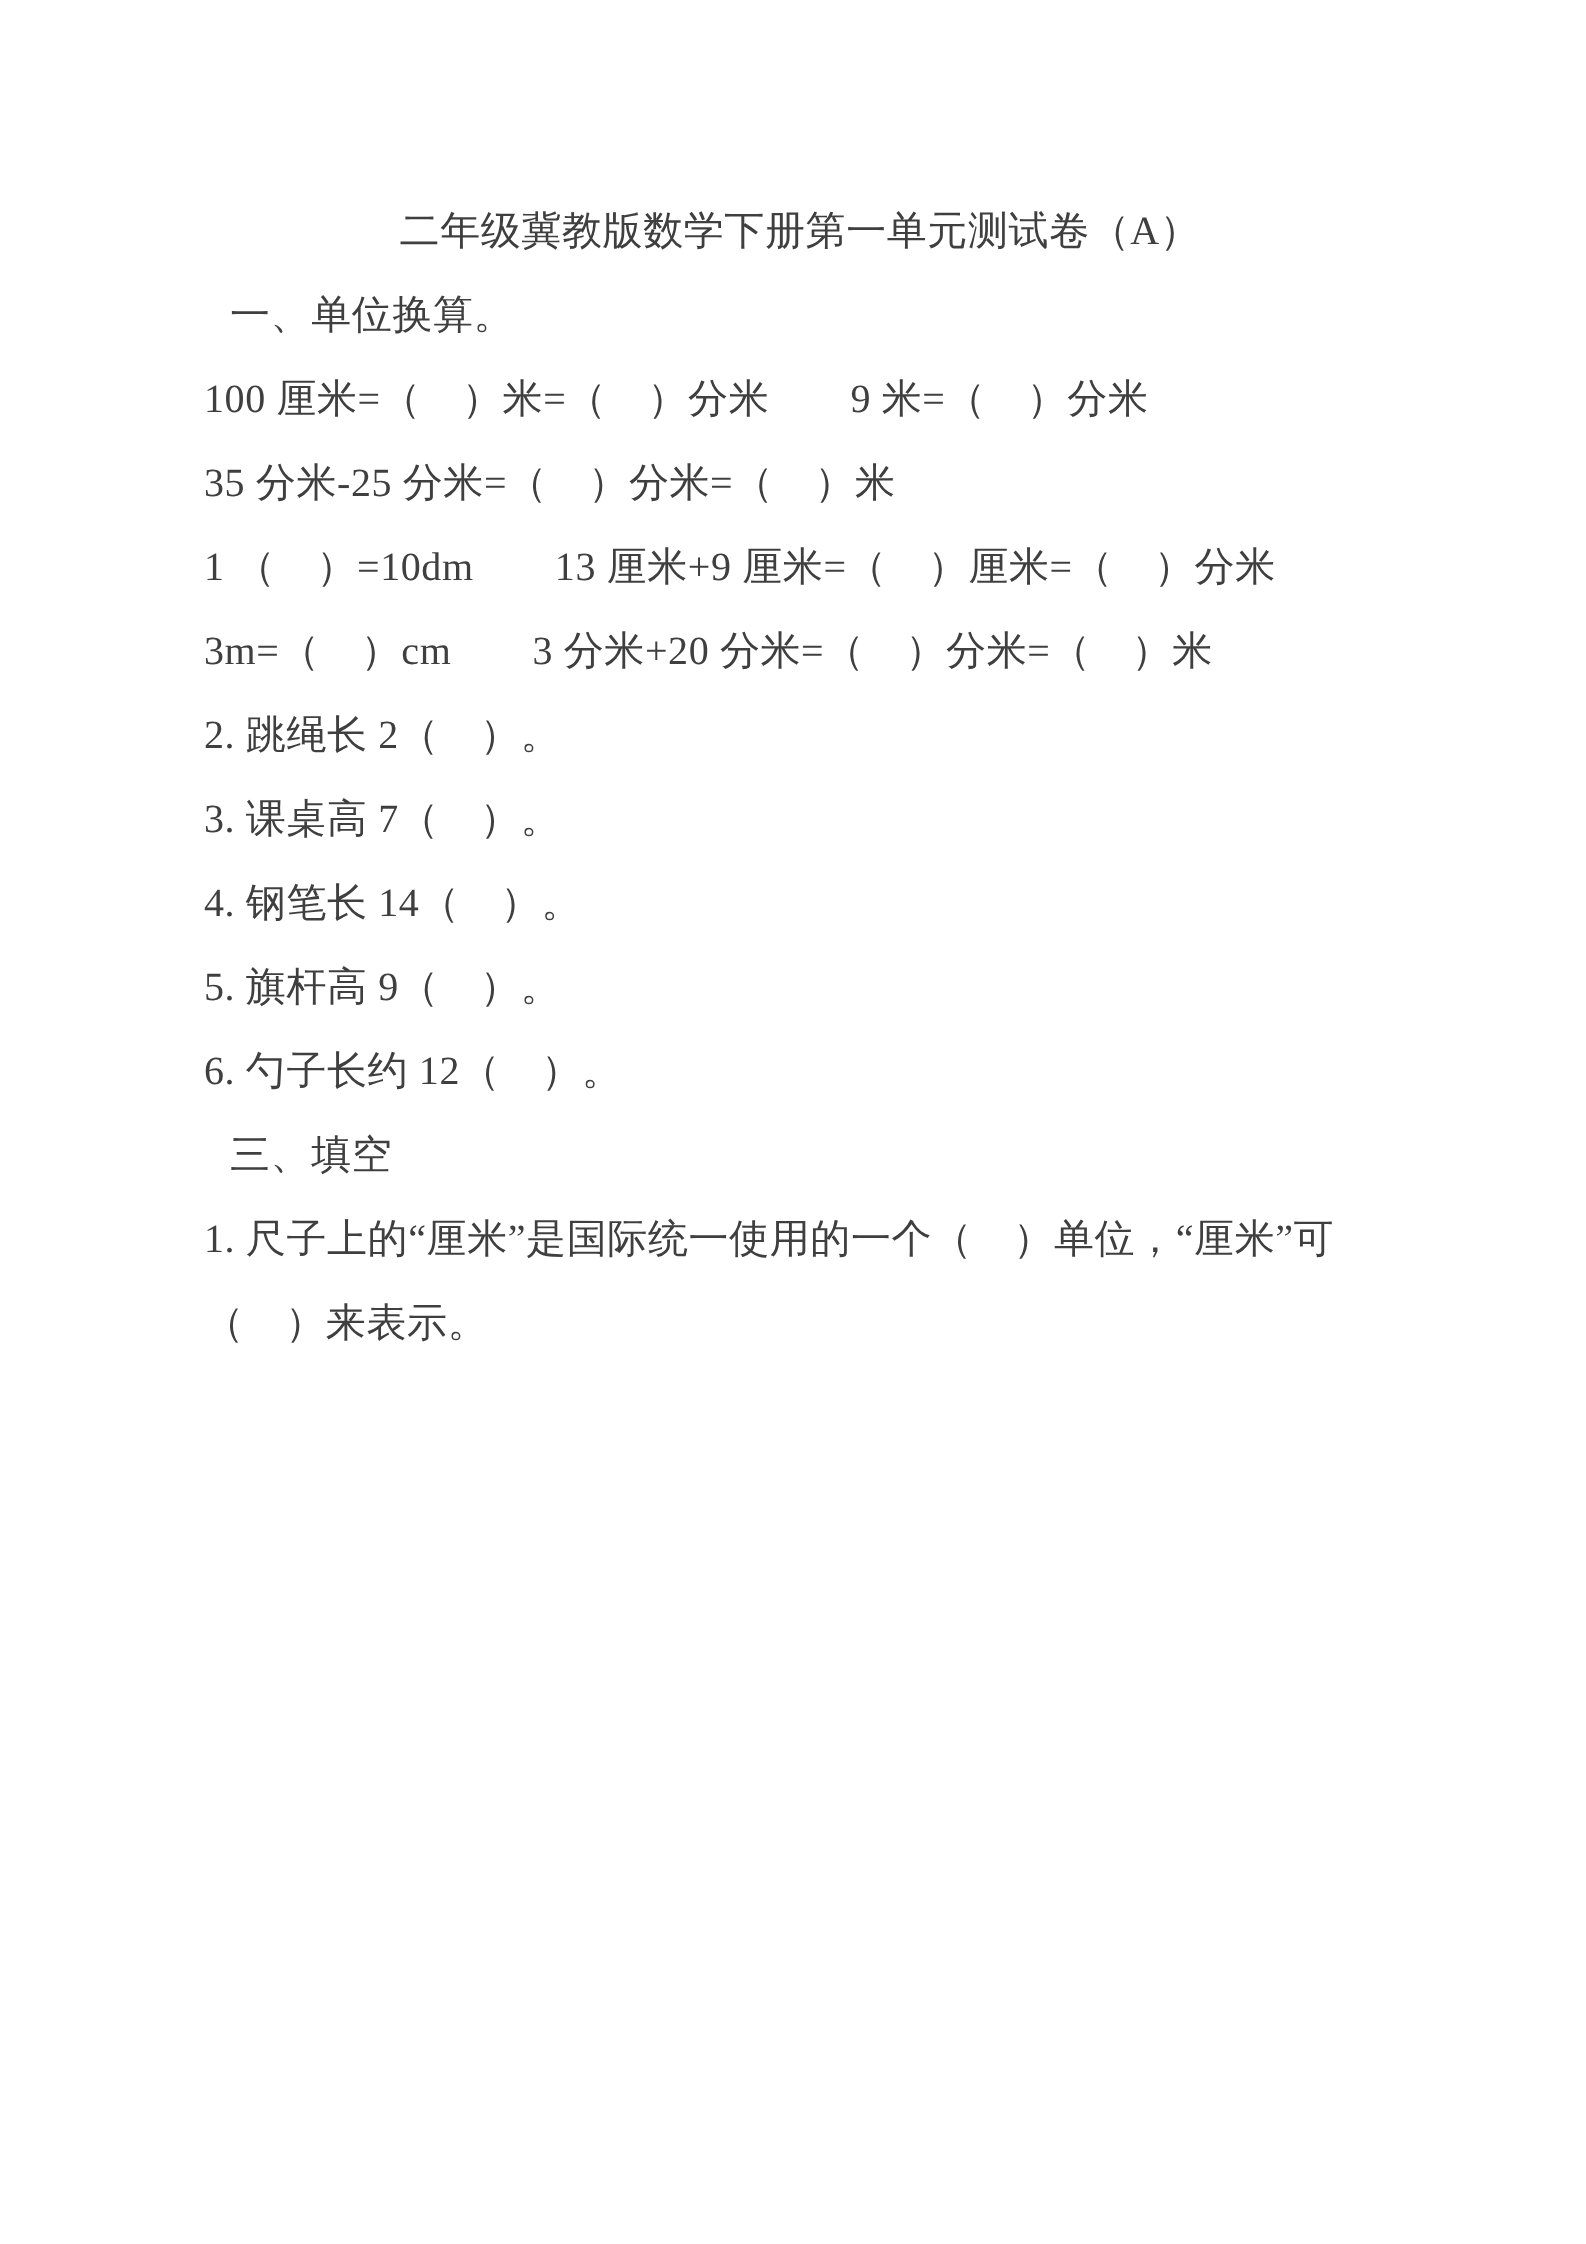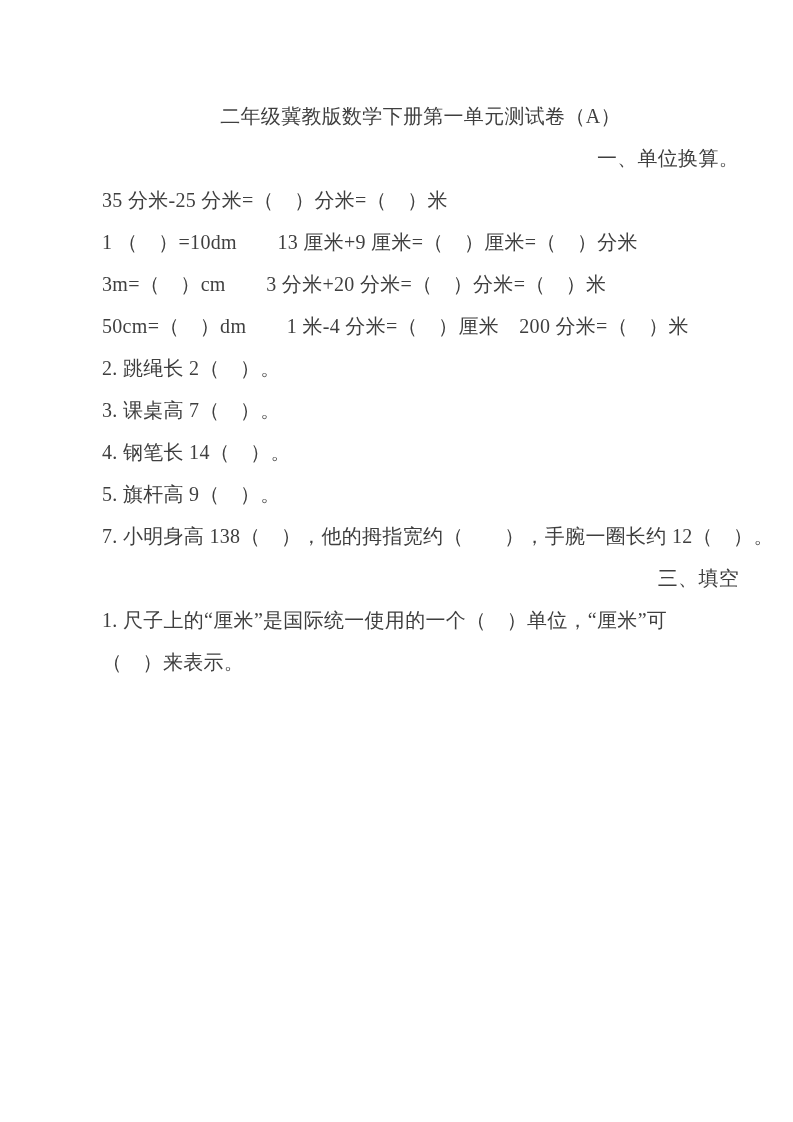--- a/index.html
+++ b/index.html
@@ -10,56 +10,55 @@
   .page {
     position: relative;
     width: 793px;
     height: 1122px;
     background: #ffffff;
     overflow: hidden;
     font-family: "Liberation Serif", "DejaVu Serif", serif;
     color: #3f3f3f;
   }
   .content {
-    padding: 95px 54px 0 102px;
+    padding: 95px 95px 0 102px;
     font-size: 20px;
   }
   .line {
     height: 42px;
     line-height: 42px;
     white-space: pre;
     letter-spacing: 0.3px;
   }
   .title {
     text-align: center;
     white-space: pre;
   }
   .heading {
     padding-left: 13px;
-    text-align: right;
   }
 </style>
 </head>
 <body>
 
 <div class="page">
   <div class="content">
 
     <div class="line title">二年级冀教版数学下册第一单元测试卷（A）</div>
 
     <div class="line heading">一、单位换算。</div>
+    <div class="line">100 厘米=（　）米=（　）分米　　9 米=（　）分米</div>
     <div class="line">35 分米-25 分米=（　）分米=（　）米</div>
     <div class="line">1 （　）=10dm　　13 厘米+9 厘米=（　）厘米=（　）分米</div>
     <div class="line">3m=（　）cm　　3 分米+20 分米=（　）分米=（　）米</div>
-    <div class="line">50cm=（　）dm　　1 米-4 分米=（　）厘米　200 分米=（　）米</div>
 
     <div class="line">2. 跳绳长 2（　）。</div>
     <div class="line">3. 课桌高 7（　）。</div>
     <div class="line">4. 钢笔长 14（　）。</div>
     <div class="line">5. 旗杆高 9（　）。</div>
-    <div class="line">7. 小明身高 138（　），他的拇指宽约（　　），手腕一圈长约 12（　）。</div>
+    <div class="line">6. 勺子长约 12（　）。</div>
 
     <div class="line heading">三、填空</div>
     <div class="line">1. 尺子上的“厘米”是国际统一使用的一个（　）单位，“厘米”可</div>
     <div class="line">（　）来表示。</div>
 
   </div>
 </div>
 
 </body></html>

